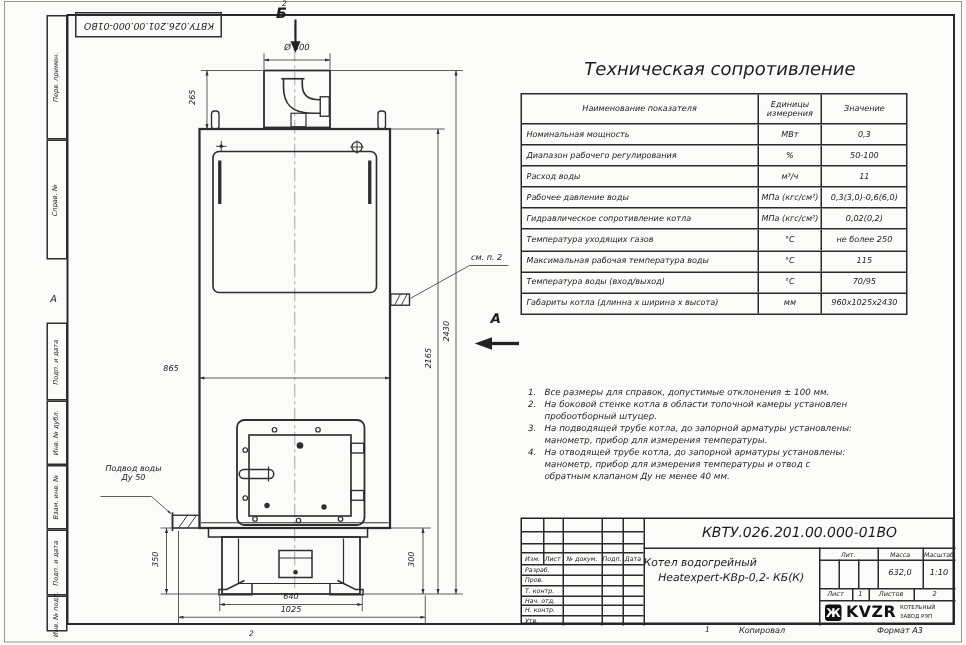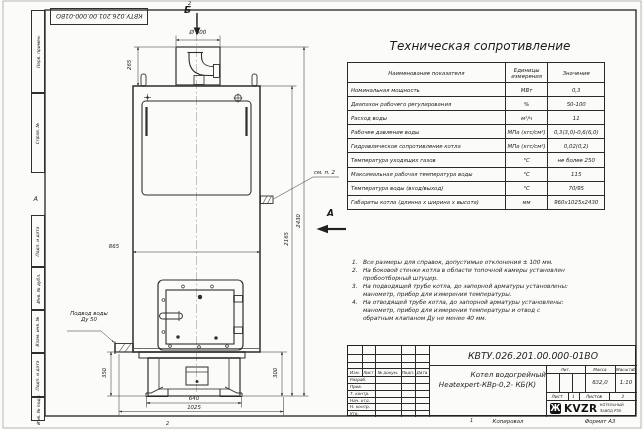--- a/index.html
+++ b/index.html
@@ -324,21 +324,21 @@
     <div class="tbt c" style="left:53px;top:23.5px;width:14px;font-size:4.2px;text-align:center">Подп.</div>
     <div class="tbt c" style="left:67px;top:23.5px;width:14px;font-size:4.2px;text-align:center">Дата</div>
 
     <div class="tbt" style="left:2px;top:31px;font-size:4.2px">Разраб.</div>
     <div class="tbt" style="left:2px;top:37.8px;font-size:4.2px">Пров.</div>
     <div class="tbt" style="left:2px;top:44.7px;font-size:4.2px">Т. контр.</div>
     <div class="tbt" style="left:2px;top:51.5px;font-size:4.2px">Нач. отд.</div>
     <div class="tbt" style="left:2px;top:58.3px;font-size:4.2px">Н. контр.</div>
     <div class="tbt" style="left:2px;top:65.2px;font-size:4.2px">Утв.</div>
 
-    <div class="tbt c" style="left:81px;top:23.5px;width:117px;font-size:7.2px;text-align:right">Котел водогрейный</div>
+    <div class="tbt c" style="left:81px;top:23.5px;width:117px;font-size:7.2px;text-align:left">Котел водогрейный</div>
     <div class="tbt c" style="left:81px;top:33.5px;width:117px;font-size:7.2px;text-align:center">Heatexpert-КВр-0,2- КБ(К)</div>
 
     <div class="tbt c" style="left:198px;top:20.5px;width:39px;font-size:4.2px;text-align:center">Лит.</div>
     <div class="tbt c" style="left:237px;top:20.5px;width:30px;font-size:4.2px;text-align:center">Масса</div>
     <div class="tbt c" style="left:267px;top:20.5px;width:22px;font-size:4.2px;text-align:center">Масштаб</div>
     <div class="tbt c" style="left:237px;top:33px;width:30px;font-size:5.5px;text-align:center">632,0</div>
     <div class="tbt c" style="left:267px;top:33px;width:22px;font-size:5.5px;text-align:center">1:10</div>
 
     <div class="tbt c" style="left:198px;top:47.5px;width:22px;font-size:4.4px;text-align:center">Лист</div>
     <div class="tbt c" style="left:220px;top:47.5px;width:11px;font-size:4.4px;text-align:center">1</div>

